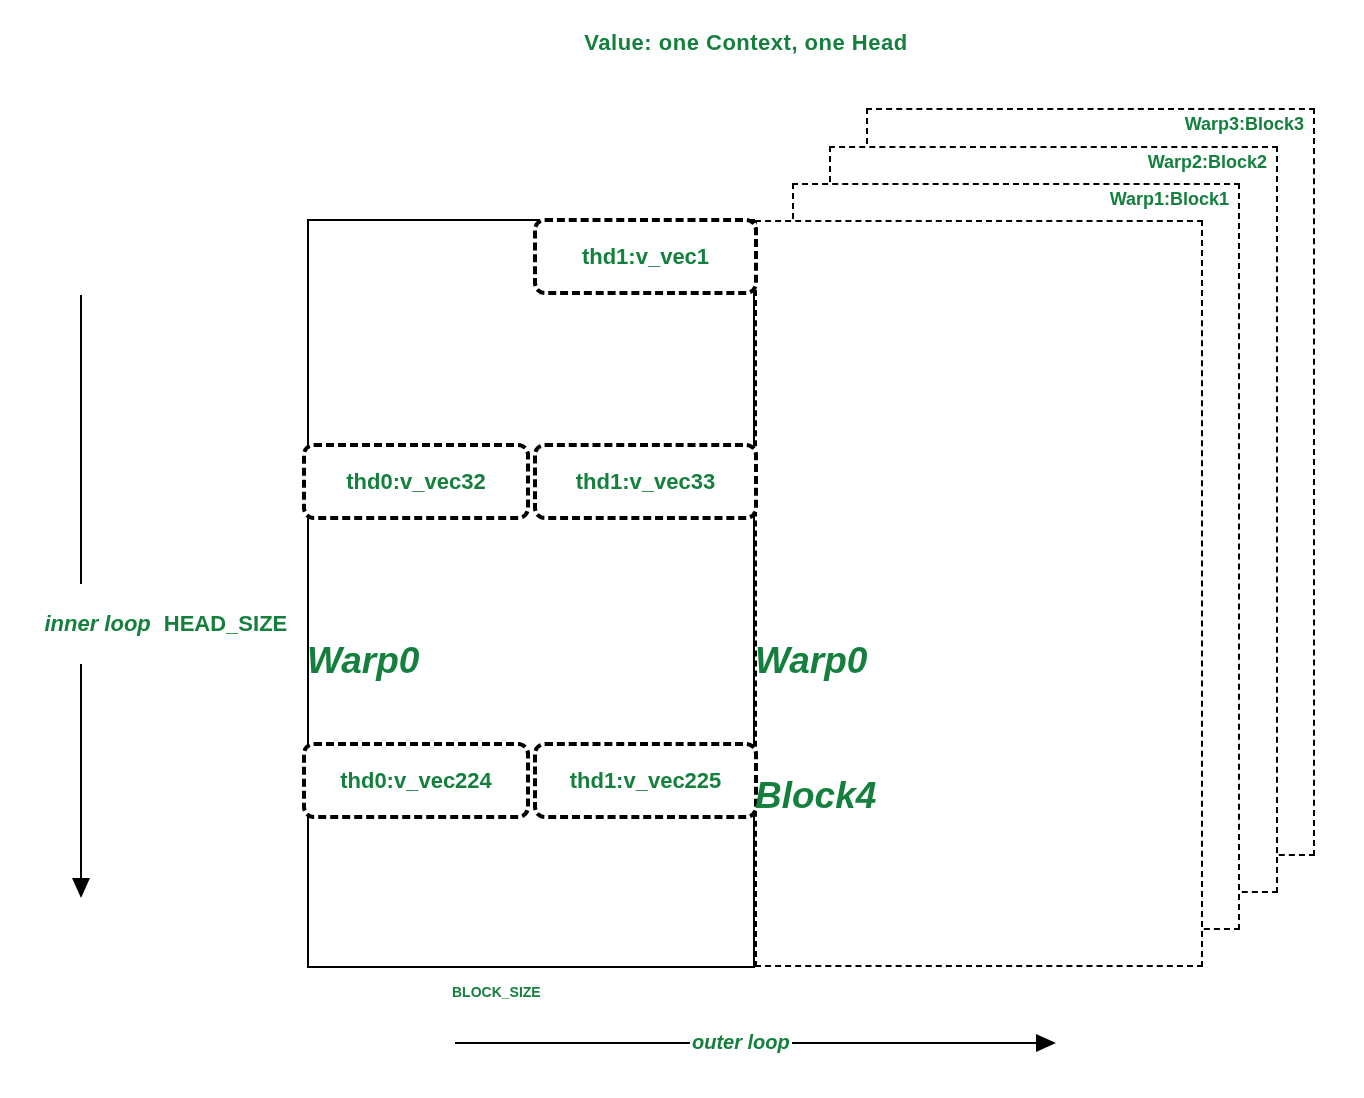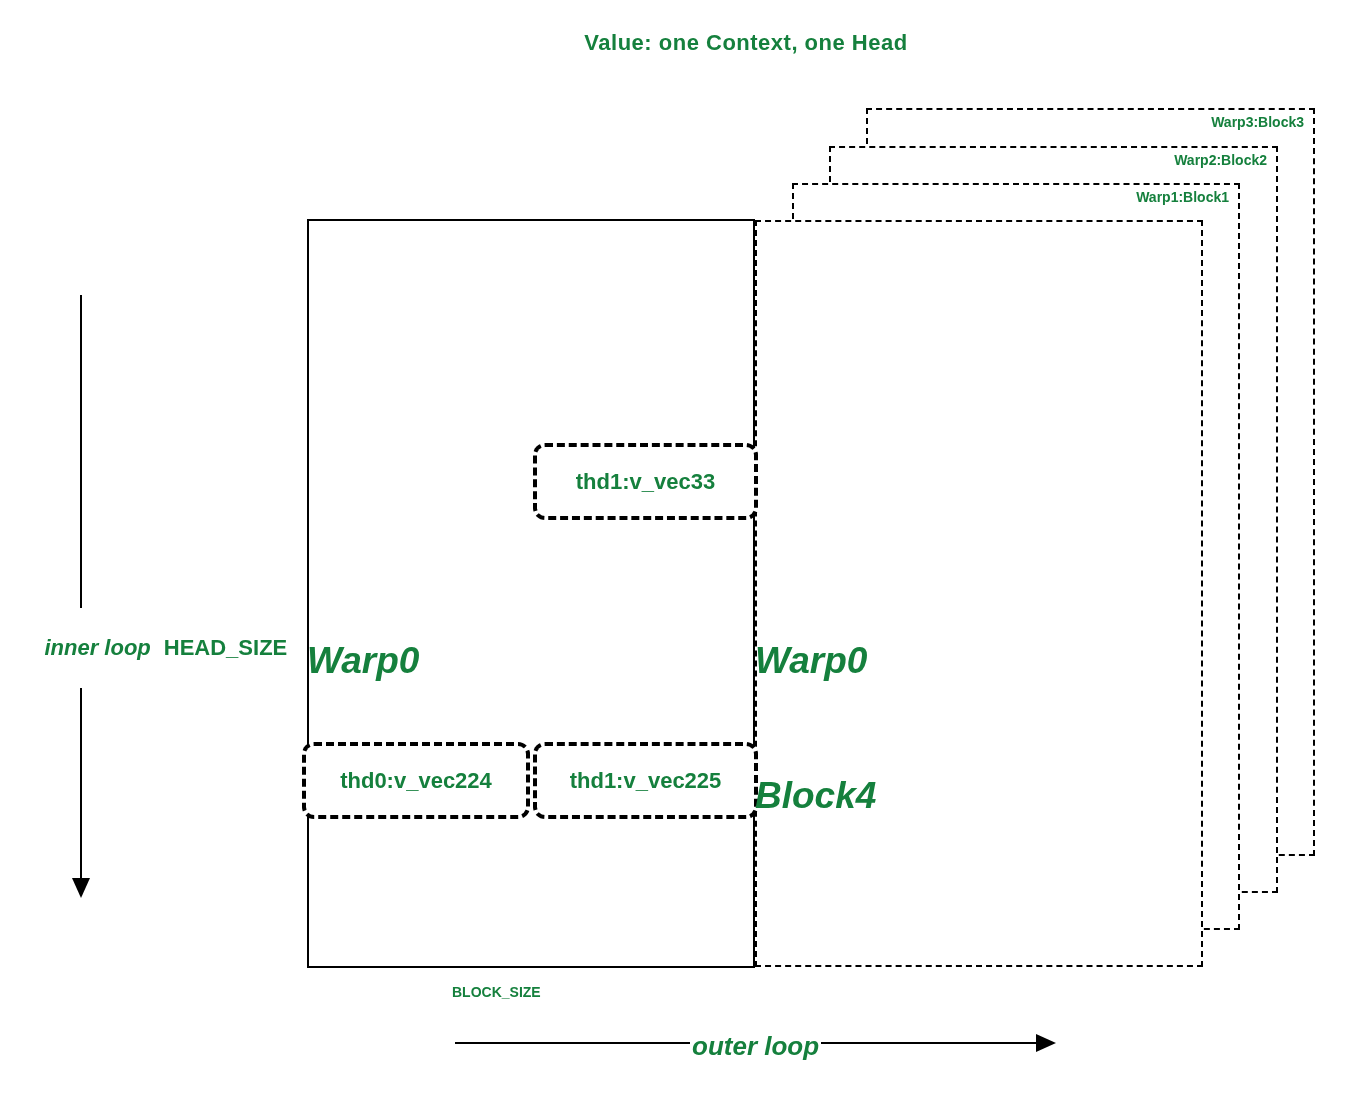--- a/index.html
+++ b/index.html
@@ -28,21 +28,21 @@
     border: 2px dashed #000000;
   }
   .box-w3 { left: 866px; top: 108px; width: 449px; height: 748px; }
   .box-w2 { left: 829px; top: 146px; width: 449px; height: 747px; }
   .box-w1 { left: 792px; top: 183px; width: 448px; height: 747px; }
   .box-w0b4 { left: 755px; top: 220px; width: 448px; height: 747px; }
 
   .stack-label {
     position: absolute;
     top: 4px; right: 9px;
-    font-size: 14px; font-weight: bold;
+    font-size: 18px; font-weight: bold;
     white-space: pre;
   }
 
   
   .main-box {
     left: 307px; top: 219px; width: 448px; height: 749px;
     background: #ffffff;
     border: 2px solid #000000;
   }
 
@@ -75,21 +75,21 @@
 
   
   .v-line { left: 80px; top: 295px; width: 2px; height: 585px; background: #000000; }
   .v-head {
     left: 72px; top: 878px; width: 0; height: 0;
     border-left: 9px solid transparent;
     border-right: 9px solid transparent;
     border-top: 20px solid #000000;
   }
   .inner-label {
-    left: 20px; top: 608px;
+    left: 20px; top: 584px;
     background: #ffffff;
     font-size: 22px; font-weight: bold;
     white-space: pre;
     padding: 1px 0;
   }
   .inner-label .it { font-style: italic; }
   .inner-label .norm { margin-left: 13px; }
 
   
   .block-size-label {
@@ -100,21 +100,21 @@
   .h-line { left: 455px; top: 1042px; width: 583px; height: 2px; background: #000000; }
   .h-head {
     left: 1036px; top: 1034px; width: 0; height: 0;
     border-top: 9px solid transparent;
     border-bottom: 9px solid transparent;
     border-left: 20px solid #000000;
   }
   .outer-label {
     left: 690px; top: 1031px;
     background: #ffffff;
-    font-size: 26px; font-weight: bold; font-style: italic;
+    font-size: 20px; font-weight: bold; font-style: italic;
     white-space: pre;
     padding: 0 2px;
   }
 </style>
 </head>
 <body>
 
 <div class="canvas">
 
   <div class="abs title">Value: one Context, one Head</div>
@@ -125,20 +125,26 @@
   <div class="abs bigbox box-w2">
     <div class="stack-label">Warp2:Block2</div>
   </div>
   <div class="abs bigbox box-w1">
     <div class="stack-label">Warp1:Block1</div>
   </div>
   <div class="abs bigbox box-w0b4"></div>
 
   <div class="abs main-box"></div>
 
+  <div class="abs vecbox vec-right row-0">
+    <span>thd1:v_vec1</span>
+  </div>
+  <div class="abs vecbox vec-left row-1">
+    <span>thd0:v_vec32</span>
+  </div>
   <div class="abs vecbox vec-right row-1">
     <span>thd1:v_vec33</span>
   </div>
   <div class="abs vecbox vec-left row-2">
     <span>thd0:v_vec224</span>
   </div>
   <div class="abs vecbox vec-right row-2">
     <span>thd1:v_vec225</span>
   </div>
 

